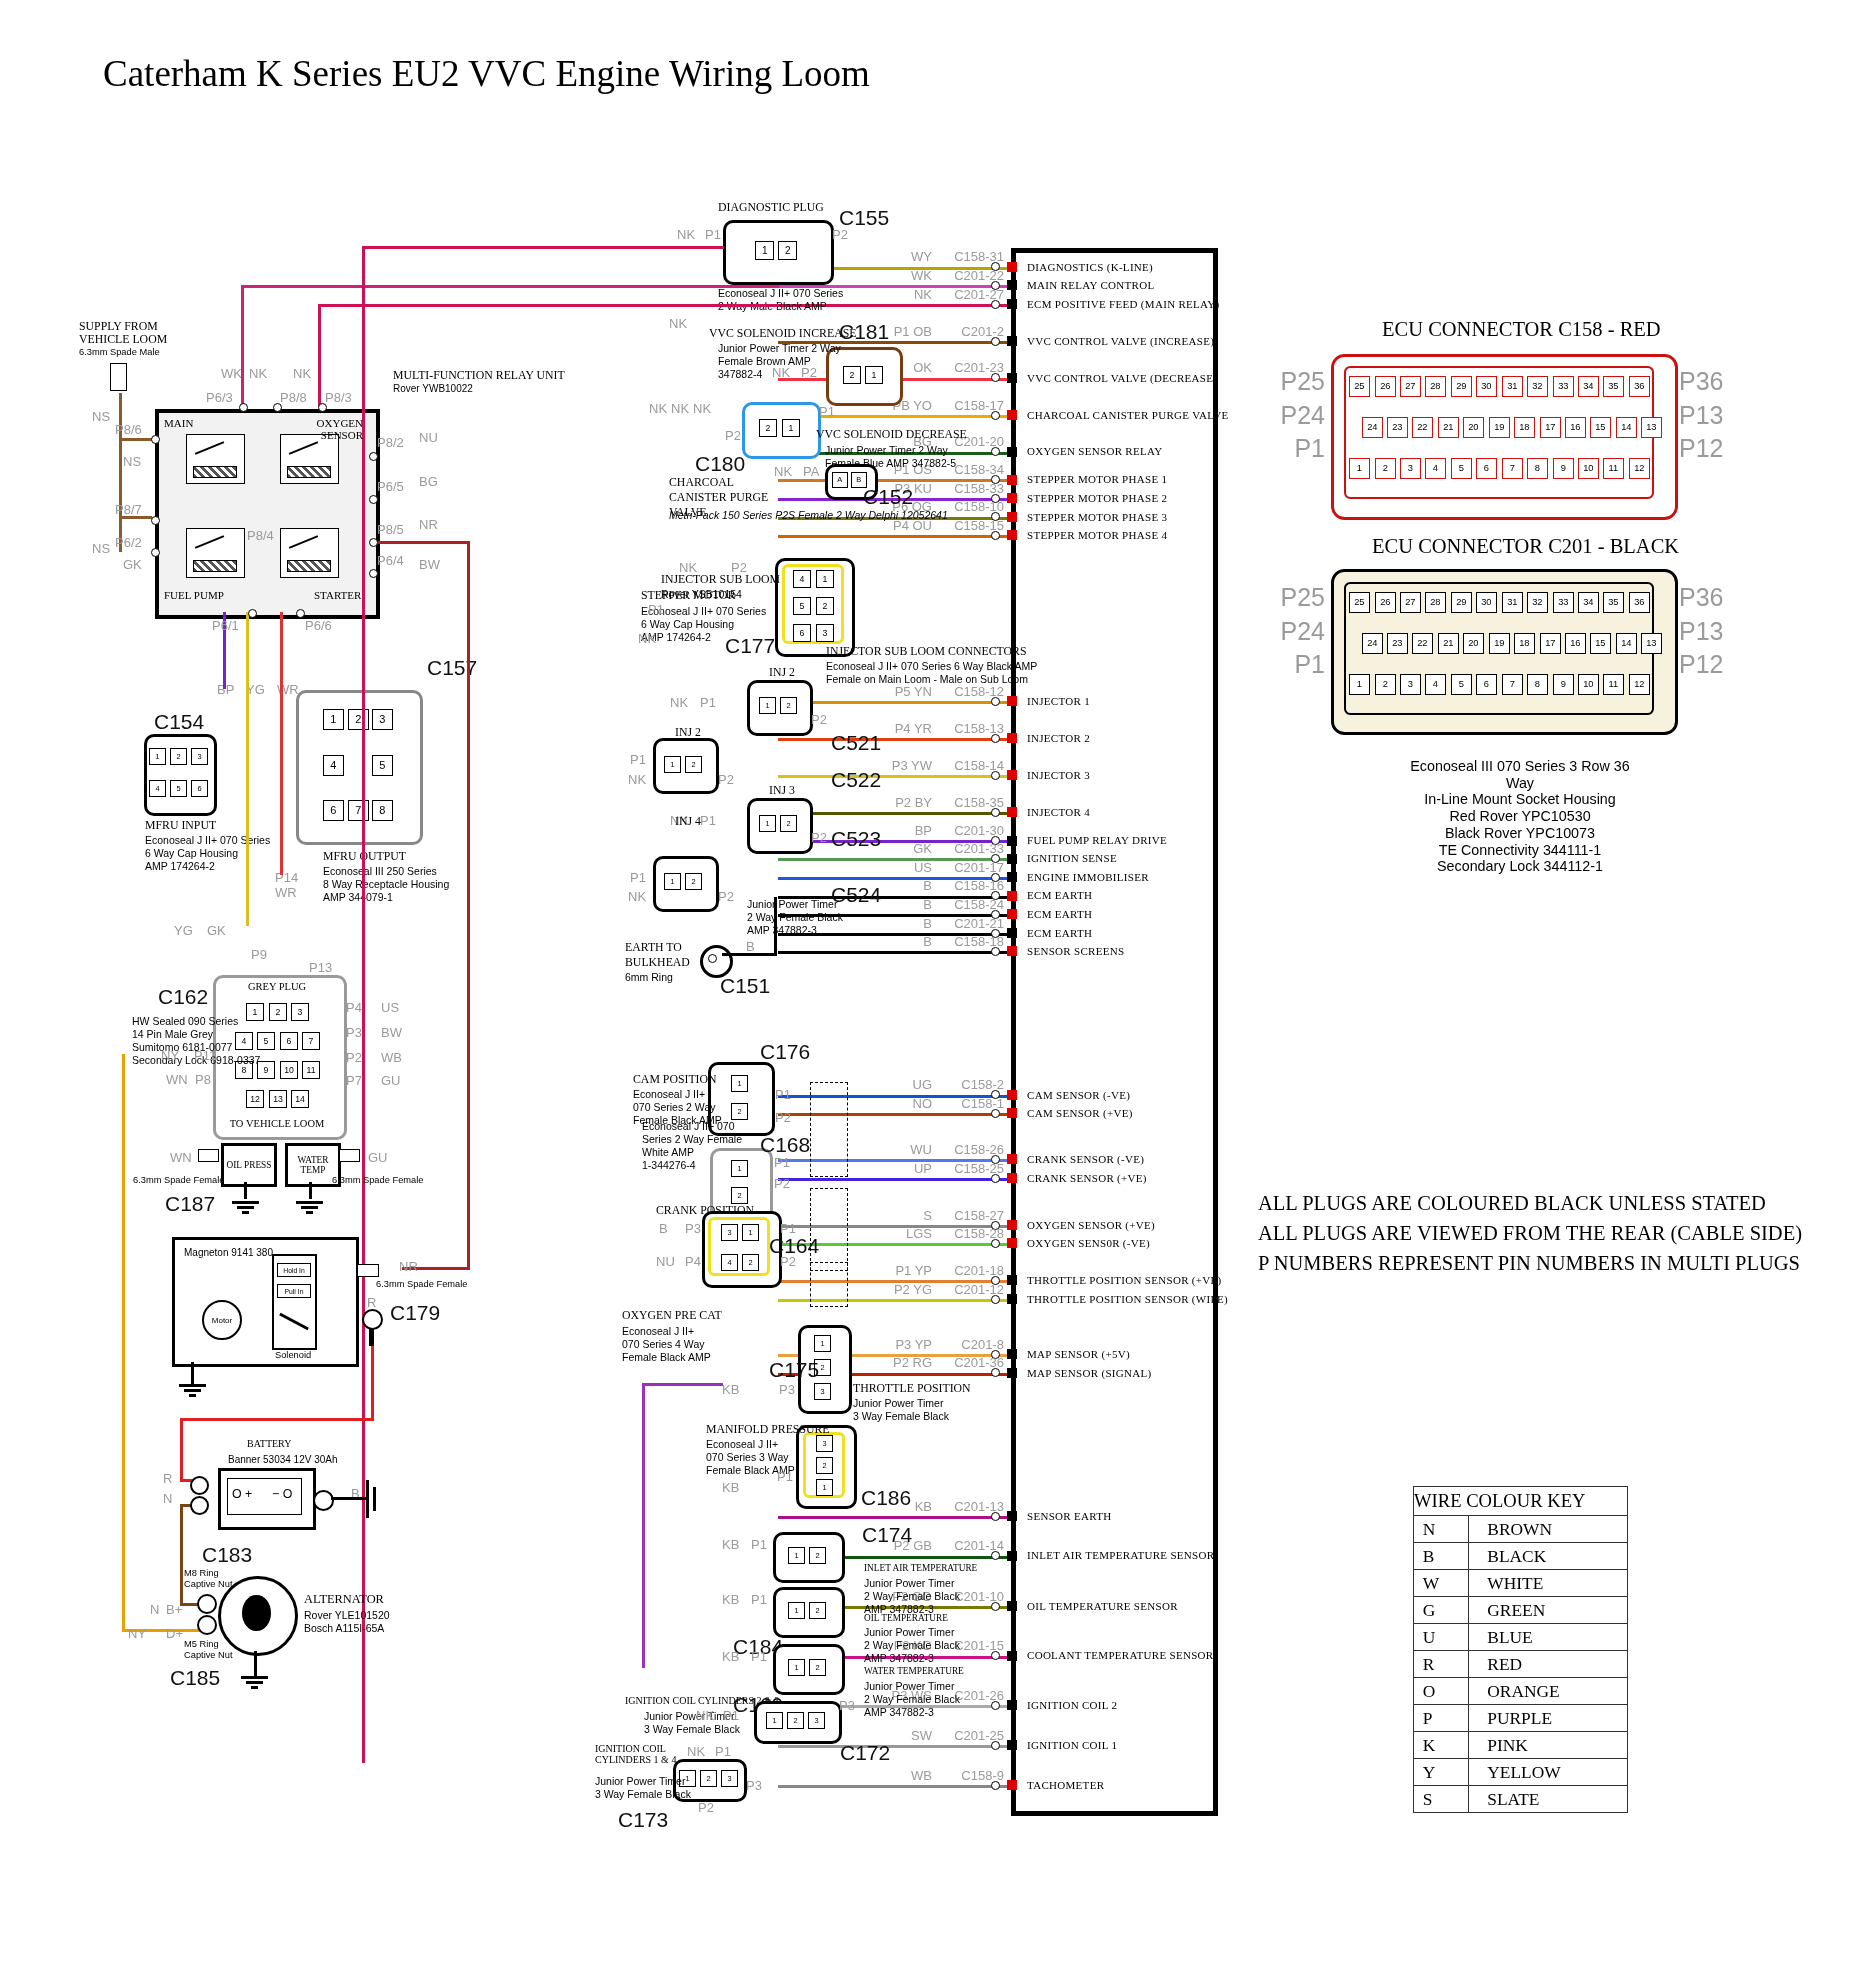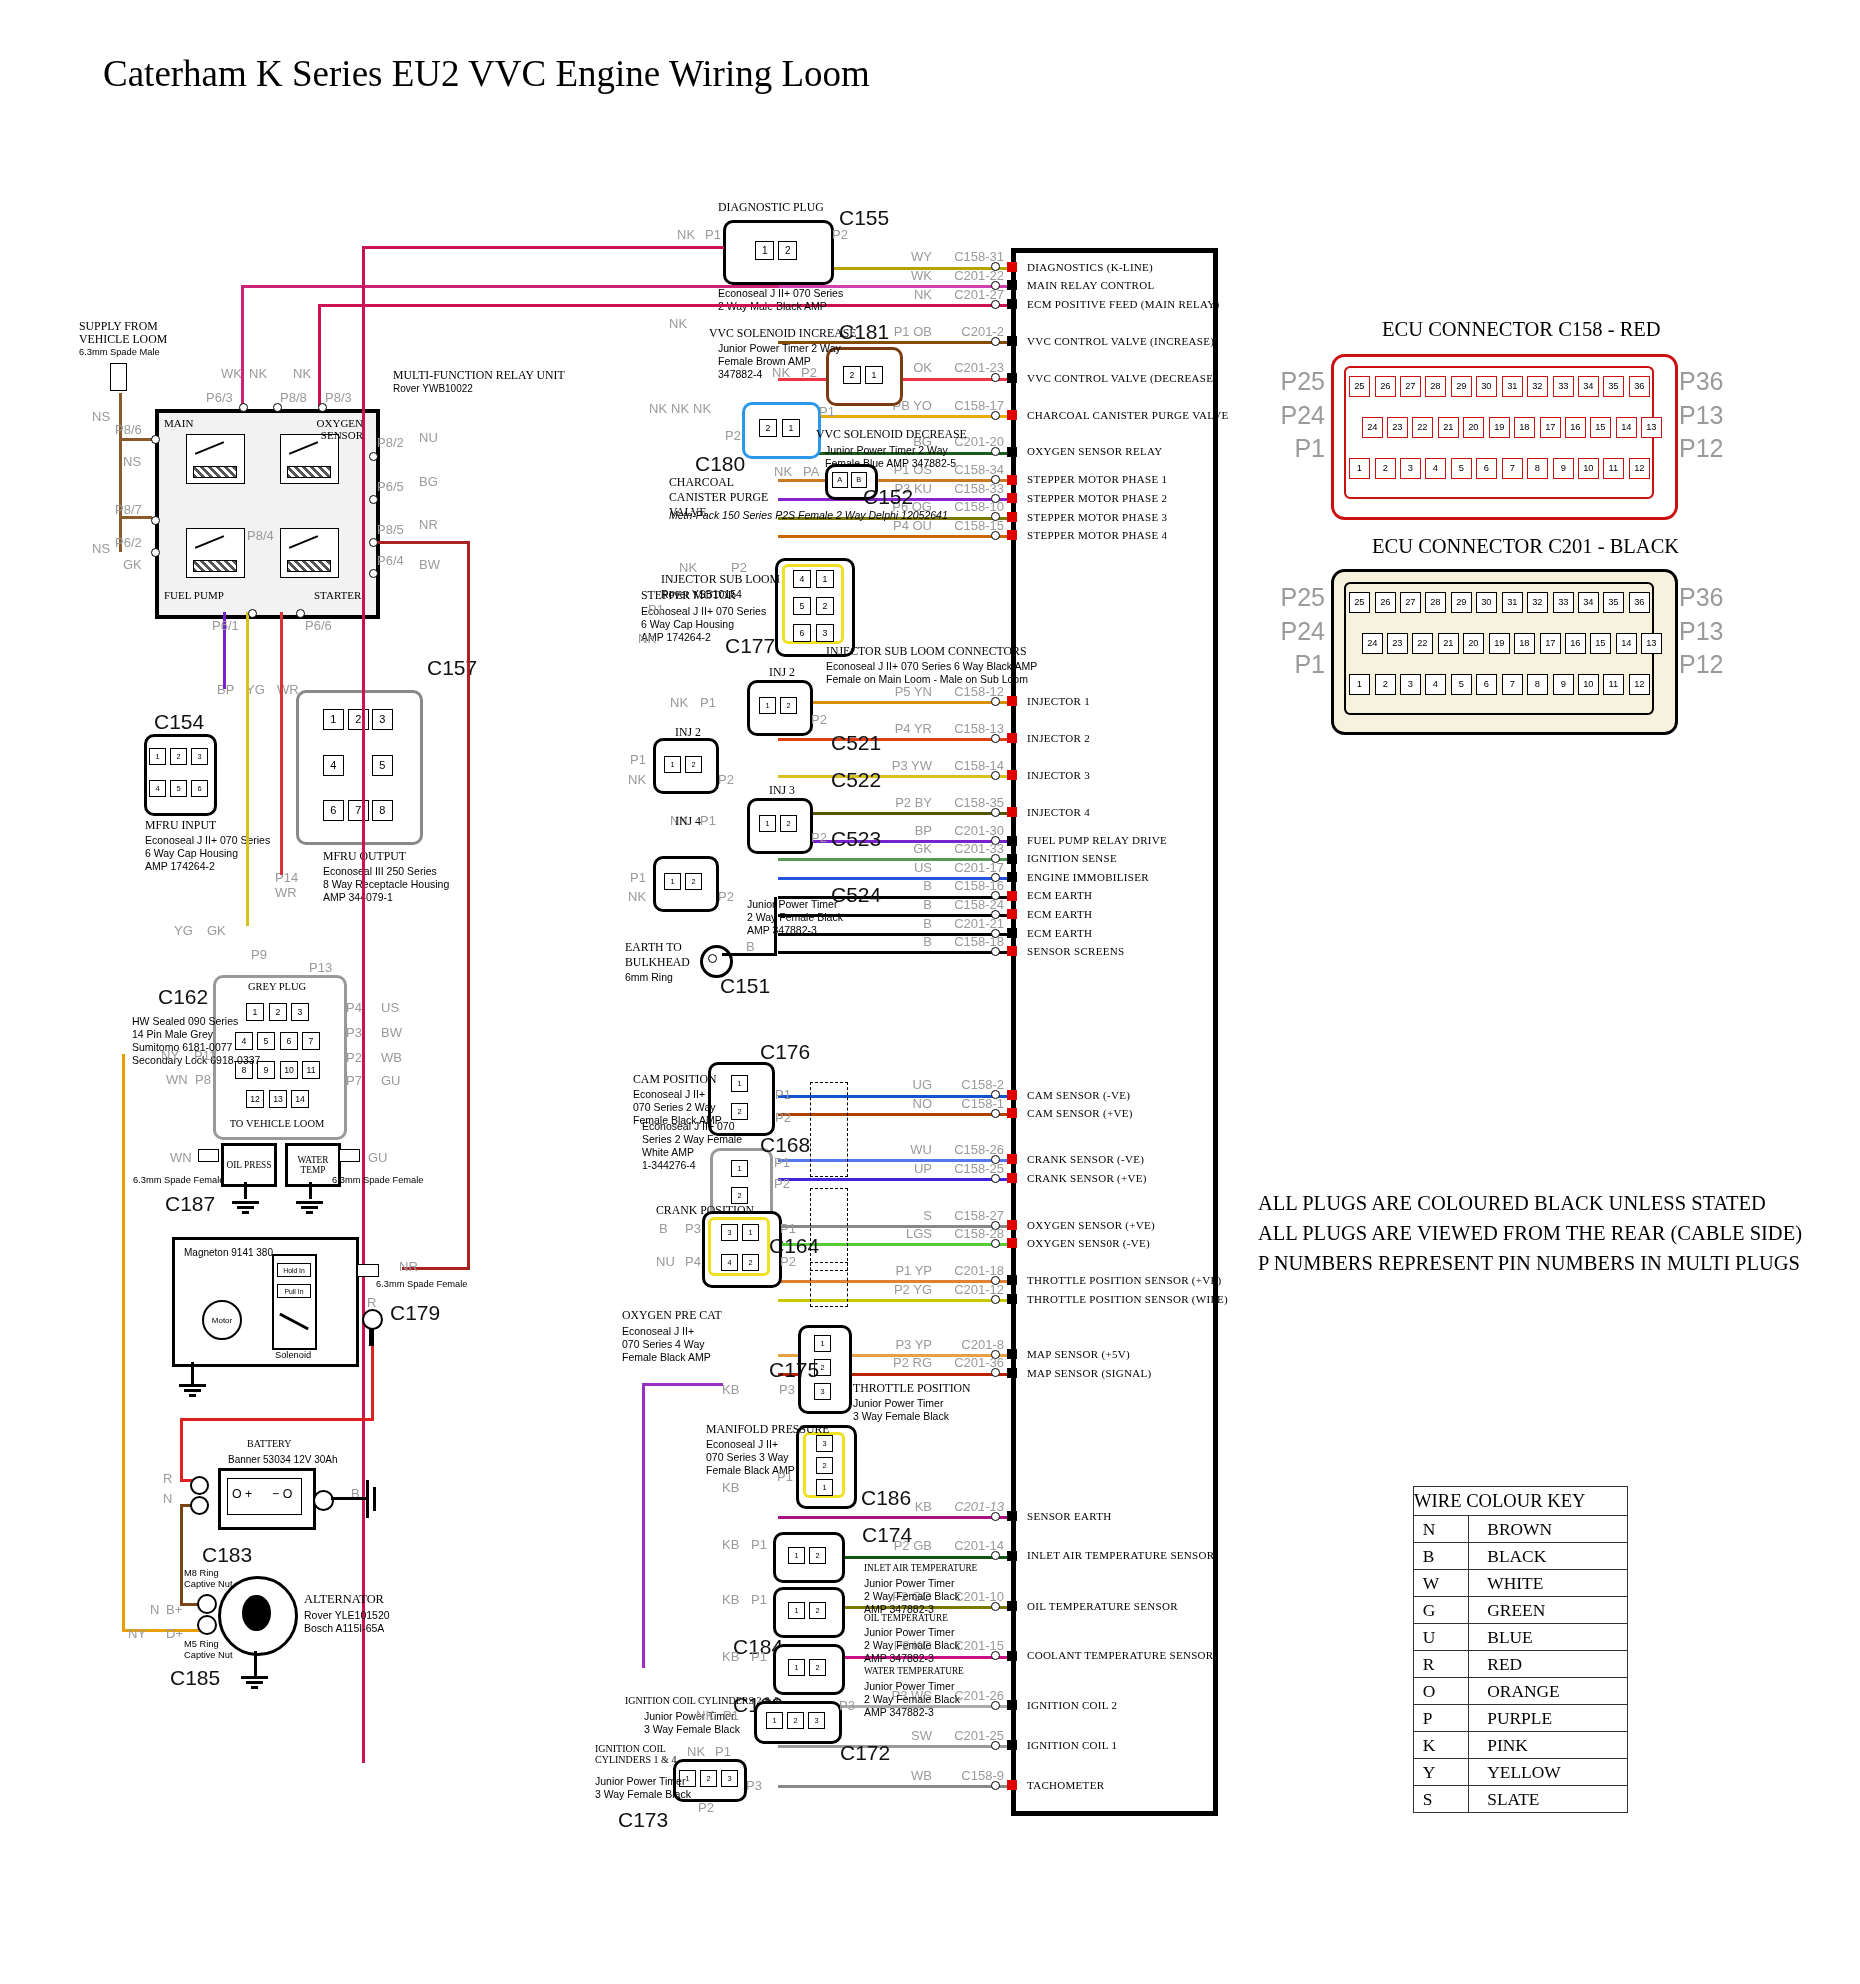--- a/index.html
+++ b/index.html
@@ -57,20 +57,28 @@
   <div class="ctitle" style="left:79px;top:332px;">VEHICLE LOOM</div>
   <div class="smalltxt" style="left:79px;top:347px;">6.3mm Spade Male</div>
   <div class="spade" style="left:110px;top:363px;width:15px;height:26px;"></div>
 
   <div id="ecu-box"></div>
 
   <div class="conn-title" style="left:1382px;top:318px;">ECU CONNECTOR C158 - RED</div>
   <div class="conn-title" style="left:1372px;top:535px;">ECU CONNECTOR C201 - BLACK</div>
   <div id="conn158"></div>
   <div id="conn201"></div>
+  <div style="position:absolute;left:1396px;top:758px;width:248px;text-align:center;font:14.3px/16.7px 'Liberation Sans',sans-serif;">
+    <div>Econoseal III 070 Series 3 Row 36 Way</div>
+    <div>In-Line Mount Socket Housing</div>
+    <div>Red Rover YPC10530</div>
+    <div>Black Rover YPC10073</div>
+    <div>TE Connectivity 344111-1</div>
+    <div>Secondary Lock 344112-1</div>
+  </div>
 
   <div class="note-line" style="top:1192px;">ALL PLUGS ARE COLOURED BLACK UNLESS STATED</div>
   <div class="note-line" style="top:1222px;">ALL PLUGS ARE VIEWED FROM THE REAR (CABLE SIDE)</div>
   <div class="note-line" style="top:1252px;">P NUMBERS REPRESENT PIN NUMBERS IN MULTI PLUGS</div>
 
   <div id="key-table">
     <div id="key-title">WIRE COLOUR KEY</div>
     <div id="key-rows">
         <div class="key-row">
           <div class="key-code">N</div>
@@ -311,21 +319,21 @@
       <div class="abs" style="left: 1007px; top: 1349px; width: 10px; height: 10px; background: rgb(0, 0, 0);"></div>
       <div class="sig" style="left: 1027px; top: 1348px;">MAP SENSOR (+5V)</div>
       <div class="abs" style="left: 778px; top: 1373px; width: 230px; height: 2.5px; background: rgb(187, 34, 0);"></div>
       <div class="lab" style="left: 825px; top: 1355px; width: 107px; text-align: right;">P2  RG</div>
       <div class="lab" style="left: 935px; top: 1355px; width: 69px; text-align: right;">C201-36</div>
       <div class="abs" style="left: 991px; top: 1368px; width: 6.8px; height: 6.8px; border: 1.9px solid rgb(0, 0, 0); border-radius: 50%; background: rgb(255, 255, 255);"></div>
       <div class="abs" style="left: 1007px; top: 1368px; width: 10px; height: 10px; background: rgb(0, 0, 0);"></div>
       <div class="sig" style="left: 1027px; top: 1367px;">MAP SENSOR (SIGNAL)</div>
       <div class="abs" style="left: 778px; top: 1516px; width: 230px; height: 2.5px; background: rgb(170, 17, 136);"></div>
       <div class="lab" style="left: 825px; top: 1499px; width: 107px; text-align: right;">KB</div>
-      <div class="lab" style="left: 935px; top: 1499px; width: 69px; text-align: right; font-style: italic;">C201-13</div>
+      <div class="lab" style="left: 935px; top: 1499px; width: 69px; text-align: right;">C201-13</div>
       <div class="abs" style="left: 991px; top: 1512px; width: 6.8px; height: 6.8px; border: 1.9px solid rgb(0, 0, 0); border-radius: 50%; background: rgb(255, 255, 255);"></div>
       <div class="abs" style="left: 1007px; top: 1511px; width: 10px; height: 10px; background: rgb(0, 0, 0);"></div>
       <div class="sig" style="left: 1027px; top: 1510px;">SENSOR EARTH</div>
       <div class="abs" style="left: 778px; top: 1556px; width: 230px; height: 2.5px; background: rgb(17, 85, 17);"></div>
       <div class="lab" style="left: 825px; top: 1538px; width: 107px; text-align: right;">P2  GB</div>
       <div class="lab" style="left: 935px; top: 1538px; width: 69px; text-align: right;">C201-14</div>
       <div class="abs" style="left: 991px; top: 1551px; width: 6.8px; height: 6.8px; border: 1.9px solid rgb(0, 0, 0); border-radius: 50%; background: rgb(255, 255, 255);"></div>
       <div class="abs" style="left: 1007px; top: 1551px; width: 10px; height: 10px; background: rgb(0, 0, 0);"></div>
       <div class="sig" style="left: 1027px; top: 1549px;">INLET AIR TEMPERATURE SENSOR</div>
       <div class="abs" style="left: 778px; top: 1606px; width: 230px; height: 2.5px; background: rgb(122, 122, 0);"></div>

